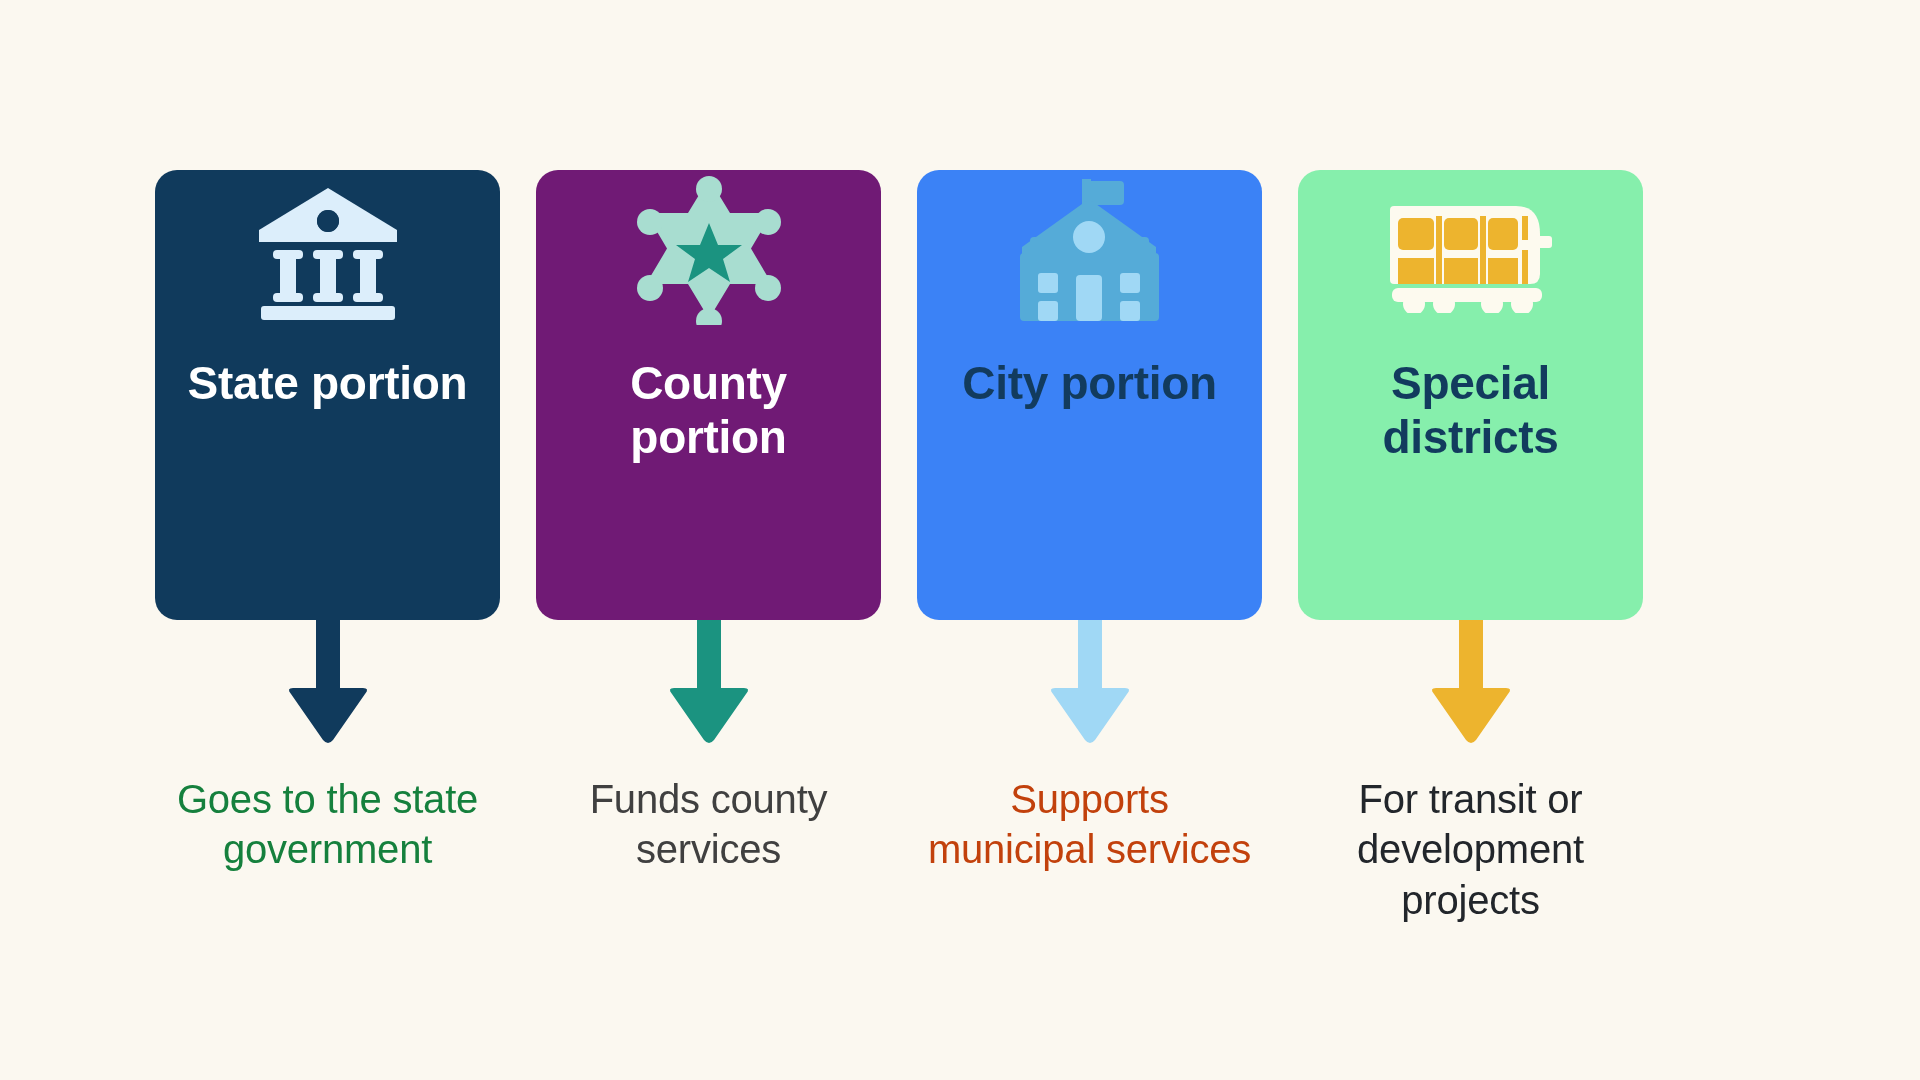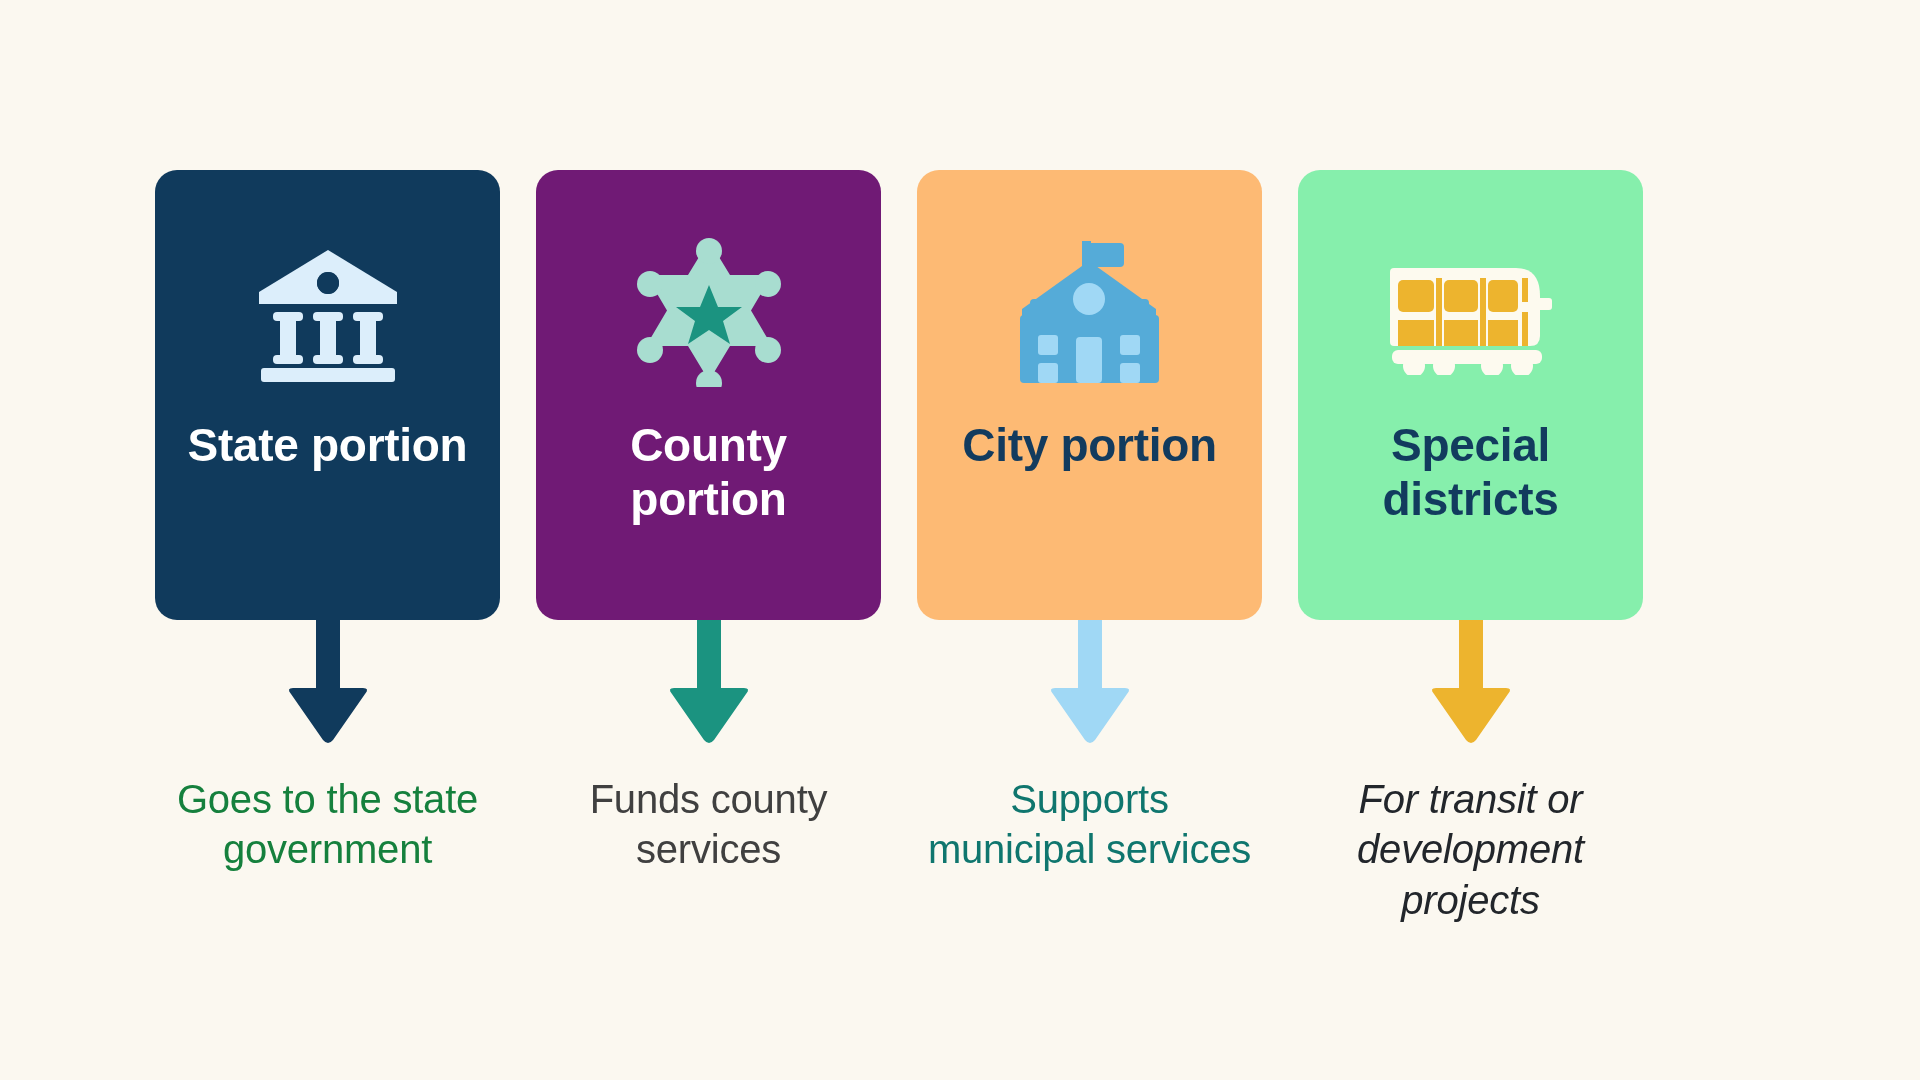--- a/index.html
+++ b/index.html
@@ -42,21 +42,20 @@
   
   .card {
     width: 345px;
     height: 450px;
     border-radius: 22px;
     box-sizing: border-box;
     display: flex;
     flex-direction: column;
     align-items: center;
     justify-content: flex-start;
-    padding-top: 62px;
     position: relative;
   }
 
   .card-icon {
     width: 170px;
     height: 160px;
     display: flex;
     align-items: center;
     justify-content: center;
   }
@@ -151,21 +150,21 @@
       </div>
 
       <svg class="arrow" viewBox="0 0 100 130">
         <path d="M38 0 L62 0 L62 68 L85 68 Q92 68 87 74 L55 120 Q50 126 45 120 L13 74 Q8 68 15 68 L38 68 Z" fill="#1B9380"></path>
       </svg>
 
       <div class="caption" style="color: #404040; margin-top: 24px;">Funds county services</div>
     </div>
 
     <div class="column">
-      <div class="card" style="background: #fdba74;">
+      <div class="card" style="background: #3b82f6;">
         <div class="card-icon">
           <svg width="155" height="150" viewBox="0 0 155 150" aria-hidden="true">
             <g fill="#55ABD8">
               <rect x="70" y="4" width="9" height="40"></rect>
               <path d="M79 6 L108 6 Q112 6 112 10 L112 26 Q112 30 108 30 L79 30 Z"></path>
               <path d="M77 24 L144 72 L144 80 L10 80 L10 72 Z"></path>
               <rect x="18" y="62" width="119" height="84" rx="4"></rect>
               <rect x="8" y="78" width="139" height="68" rx="4"></rect>
             </g>
             <circle cx="77" cy="62" r="16" fill="#A0D8F5"></circle>
@@ -176,21 +175,21 @@
             <rect x="108" y="126" width="20" height="20" rx="3" fill="#A0D8F5"></rect>
           </svg>
         </div>
         <div class="card-title" style="color:#123B5E">City portion</div>
       </div>
 
       <svg class="arrow" viewBox="0 0 100 130">
         <path d="M38 0 L62 0 L62 68 L85 68 Q92 68 87 74 L55 120 Q50 126 45 120 L13 74 Q8 68 15 68 L38 68 Z" fill="#A0D8F5"></path>
       </svg>
 
-      <div class="caption" style="color: #0f766e;">Supports municipal services</div>
+      <div class="caption" style="color: #c2410c;">Supports municipal services</div>
     </div>
 
     <div class="column">
       <div class="card" style="background: #86efac;">
         <div class="card-icon">
           <svg width="165" height="125" viewBox="0 0 165 125" aria-hidden="true">
             <g fill="#FDFAEF">
               <path d="M6 18 L128 18 Q152 18 152 46 L152 86 Q152 96 142 96 L6 96 Q2 96 2 92 L2 22 Q2 18 6 18 Z"></path>
               <rect x="4" y="100" width="150" height="14" rx="6"></rect>
               <circle cx="26" cy="116" r="11"></circle>
@@ -213,17 +212,17 @@
             </g>
           </svg>
         </div>
         <div class="card-title" style="color:#123B5E">Special districts</div>
       </div>
 
       <svg class="arrow" viewBox="0 0 100 130">
         <path d="M38 0 L62 0 L62 68 L85 68 Q92 68 87 74 L55 120 Q50 126 45 120 L13 74 Q8 68 15 68 L38 68 Z" fill="#EDB42E"></path>
       </svg>
 
-      <div class="caption" style="color: rgb(34, 38, 43); font-style: italic;">For transit or development projects</div>
+      <div class="caption" style="color: rgb(34, 38, 43);">For transit or development projects</div>
     </div>
 
   </div>
 </div>
 
 </body></html>

